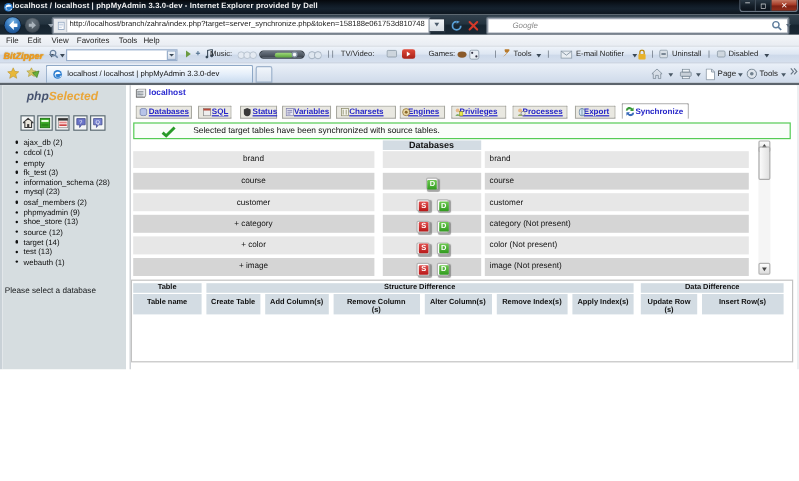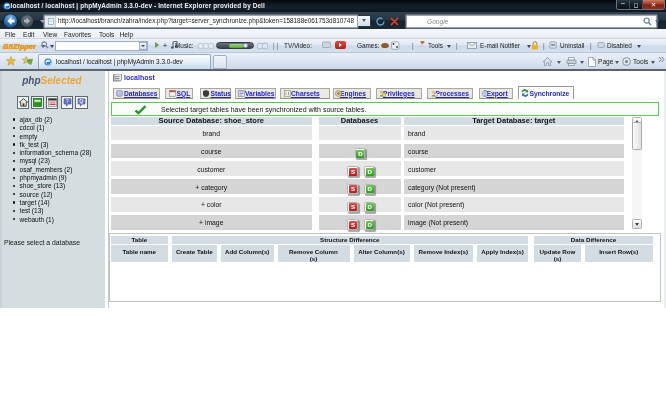--- a/index.html
+++ b/index.html
@@ -413,23 +413,21 @@
       <path d="M0.5 3 A3 3 0 0 1 6 1.5 L7 0.5 L7 3.5 L4 3.5 L5 2.5 A2 2 0 0 0 1.8 3.2 Z" fill="#3a9a3a"></path>
       <path d="M7.5 5 A3 3 0 0 1 2 6.5 L1 7.5 L1 4.5 L4 4.5 L3 5.5 A2 2 0 0 0 6.2 4.8 Z" fill="#3a6aba"></path>
     </svg>
 
   <div id="succ" class="abs"></div>
   <svg class="abs" style="left:134px;top:104.5px" width="13" height="10" viewBox="0 0 13 10">
       <path d="M1.5 5.5 L4.5 8.2 L11.5 1.2" fill="none" stroke="#2a9a2a" stroke-width="2.4"></path>
     </svg>
   <div id="succtxt" class="abs">Selected target tables have been synchronized with source tables.</div>
 
-  <div class="th" style="left:111px;width:200.5px">Source Database: shoe_store</div>
   <div class="th" style="left:318.5px;width:82px">Databases</div>
-  <div class="th" style="left:403.5px;width:220.5px">Target Database: target</div>
 
   <div class="row rodd ctr" style="left:111px;top:125.6px;width:200.5px"><span>brand</span></div>
   <div class="row rodd" style="left:318.5px;top:125.6px;width:82px"></div>
   <div class="row rodd" style="left:403.5px;top:125.6px;width:220.5px"><span style="margin-left:4.5px">brand</span></div>
   <div class="row reven ctr" style="left:111px;top:143.5px;width:200.5px"><span>course</span></div>
   <div class="row reven" style="left:318.5px;top:143.5px;width:82px"></div>
   <div class="row reven" style="left:403.5px;top:143.5px;width:220.5px"><span style="margin-left:4.5px">course</span></div>
   <div class="row rodd ctr" style="left:111px;top:161.4px;width:200.5px"><span>customer</span></div>
   <div class="row rodd" style="left:318.5px;top:161.4px;width:82px"></div>
   <div class="row rodd" style="left:403.5px;top:161.4px;width:220.5px"><span style="margin-left:4.5px">customer</span></div>

